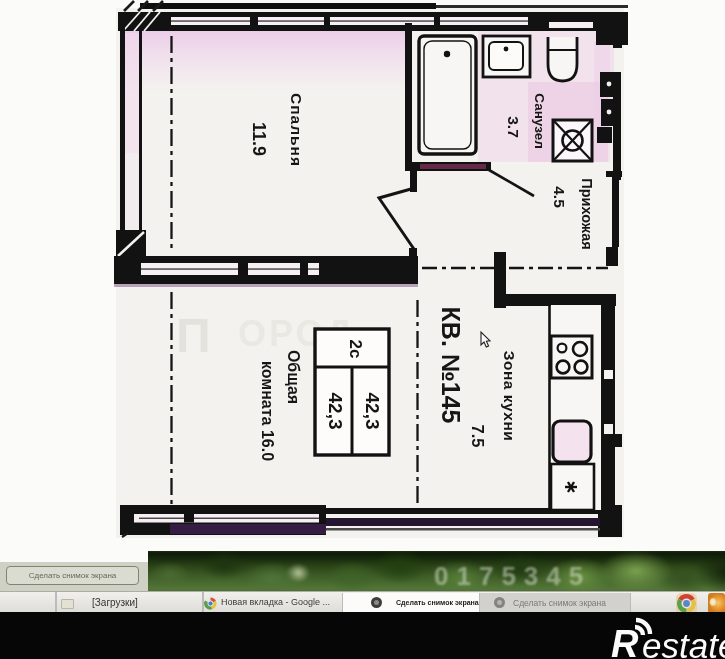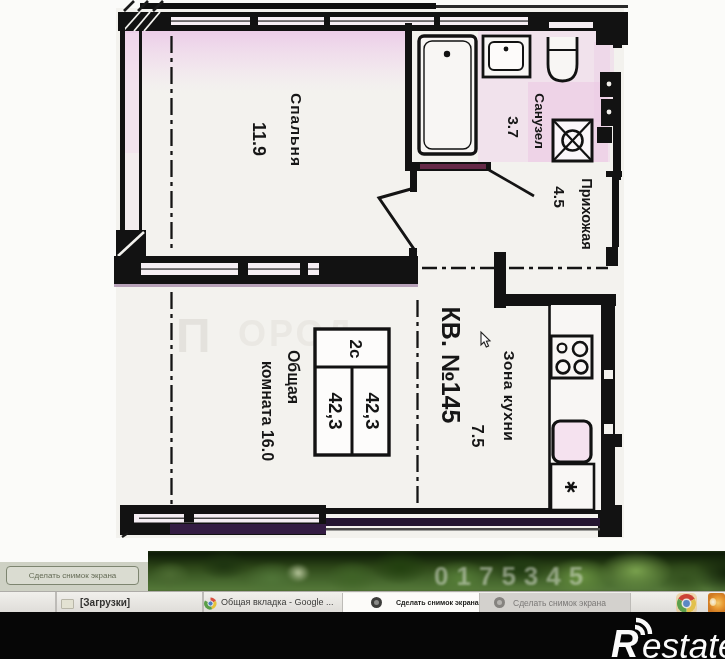--- a/index.html
+++ b/index.html
@@ -272,35 +272,35 @@
       <div style="font-size:8px;color:#646b55;text-align:center;line-height:17px;filter:blur(0.4px);">Сделать снимок экрана</div>
     </div>
   </div>
 
   <div class="abs" style="left:0;top:591px;width:725px;height:21px;background:linear-gradient(#f1f0ec,#dedcd8);border-top:1px solid #aeaca8;filter:blur(0.3px);">
 
     <div class="abs" style="left:55px;top:0;width:1.5px;height:21px;background:#bdbbb7;"></div>
 
     <div class="abs" style="left:61px;top:7px;width:11px;height:8px;background:#e3e2d2;border:1px solid #b8b6a8;border-radius:1px;"></div>
 
-    <div class="abs" style="left:80px;top:5px;font-size:10px;color:#333331;font-weight:bold;">[Загрузки]</div>
+    <div class="abs" style="left:92px;top:5px;font-size:10px;color:#333331;">[Загрузки]</div>
 
     <div class="abs" style="left:202px;top:0;width:1.5px;height:21px;background:#bdbbb7;"></div>
 
     <div class="abs" style="left:204px;top:4px;width:13px;height:13px;">
       <svg width="13" height="13">
           <circle cx="6.5" cy="6.5" r="6" fill="#e8e6e2"></circle>
           <path d="M6.5 6.5 L6.5 0.5 A6 6 0 0 1 12 4 Z" fill="#d95040"></path>
           <path d="M6.5 6.5 L12 4 A6 6 0 0 1 8 12.3 Z" fill="#e5c33a"></path>
           <path d="M6.5 6.5 L8 12.3 A6 6 0 0 1 1 3.5 Z" fill="#5a9e48"></path>
           <circle cx="6.5" cy="6.5" r="2.6" fill="#4a7fc0" stroke="#eee" stroke-width="1"></circle>
         </svg>
     </div>
 
-    <div class="abs" style="left:221px;top:5px;font-size:9px;color:#3a3a38;">Общая вкладка - Google ...</div>
+    <div class="abs" style="left:221px;top:5px;font-size:9px;color:#3a3a38;">Новая вкладка - Google ...</div>
 
     <div class="abs" style="left:342px;top:1px;width:136px;height:20px;background:#fcfbf9;border-left:1px solid #bdbbb7;border-right:1px solid #bdbbb7;"></div>
 
     <div class="abs" style="left:371px;top:5px;width:11px;height:11px;border-radius:50%;background:#3d3d3b;">
       <div style="position:absolute;left:3px;top:3px;width:5px;height:5px;border-radius:50%;background:#8a8a88;"></div>
     </div>
 
     <div class="abs" style="left:396px;top:5.5px;font-size:8px;font-weight:bold;color:#1c1c1a;transform:scaleX(0.88);transform-origin:left center;">Сделать снимок экрана</div>
 
     <div class="abs" style="left:480px;top:1px;width:150px;height:20px;background:#d3d1cd;border-right:1px solid #bdbbb7;"></div>

